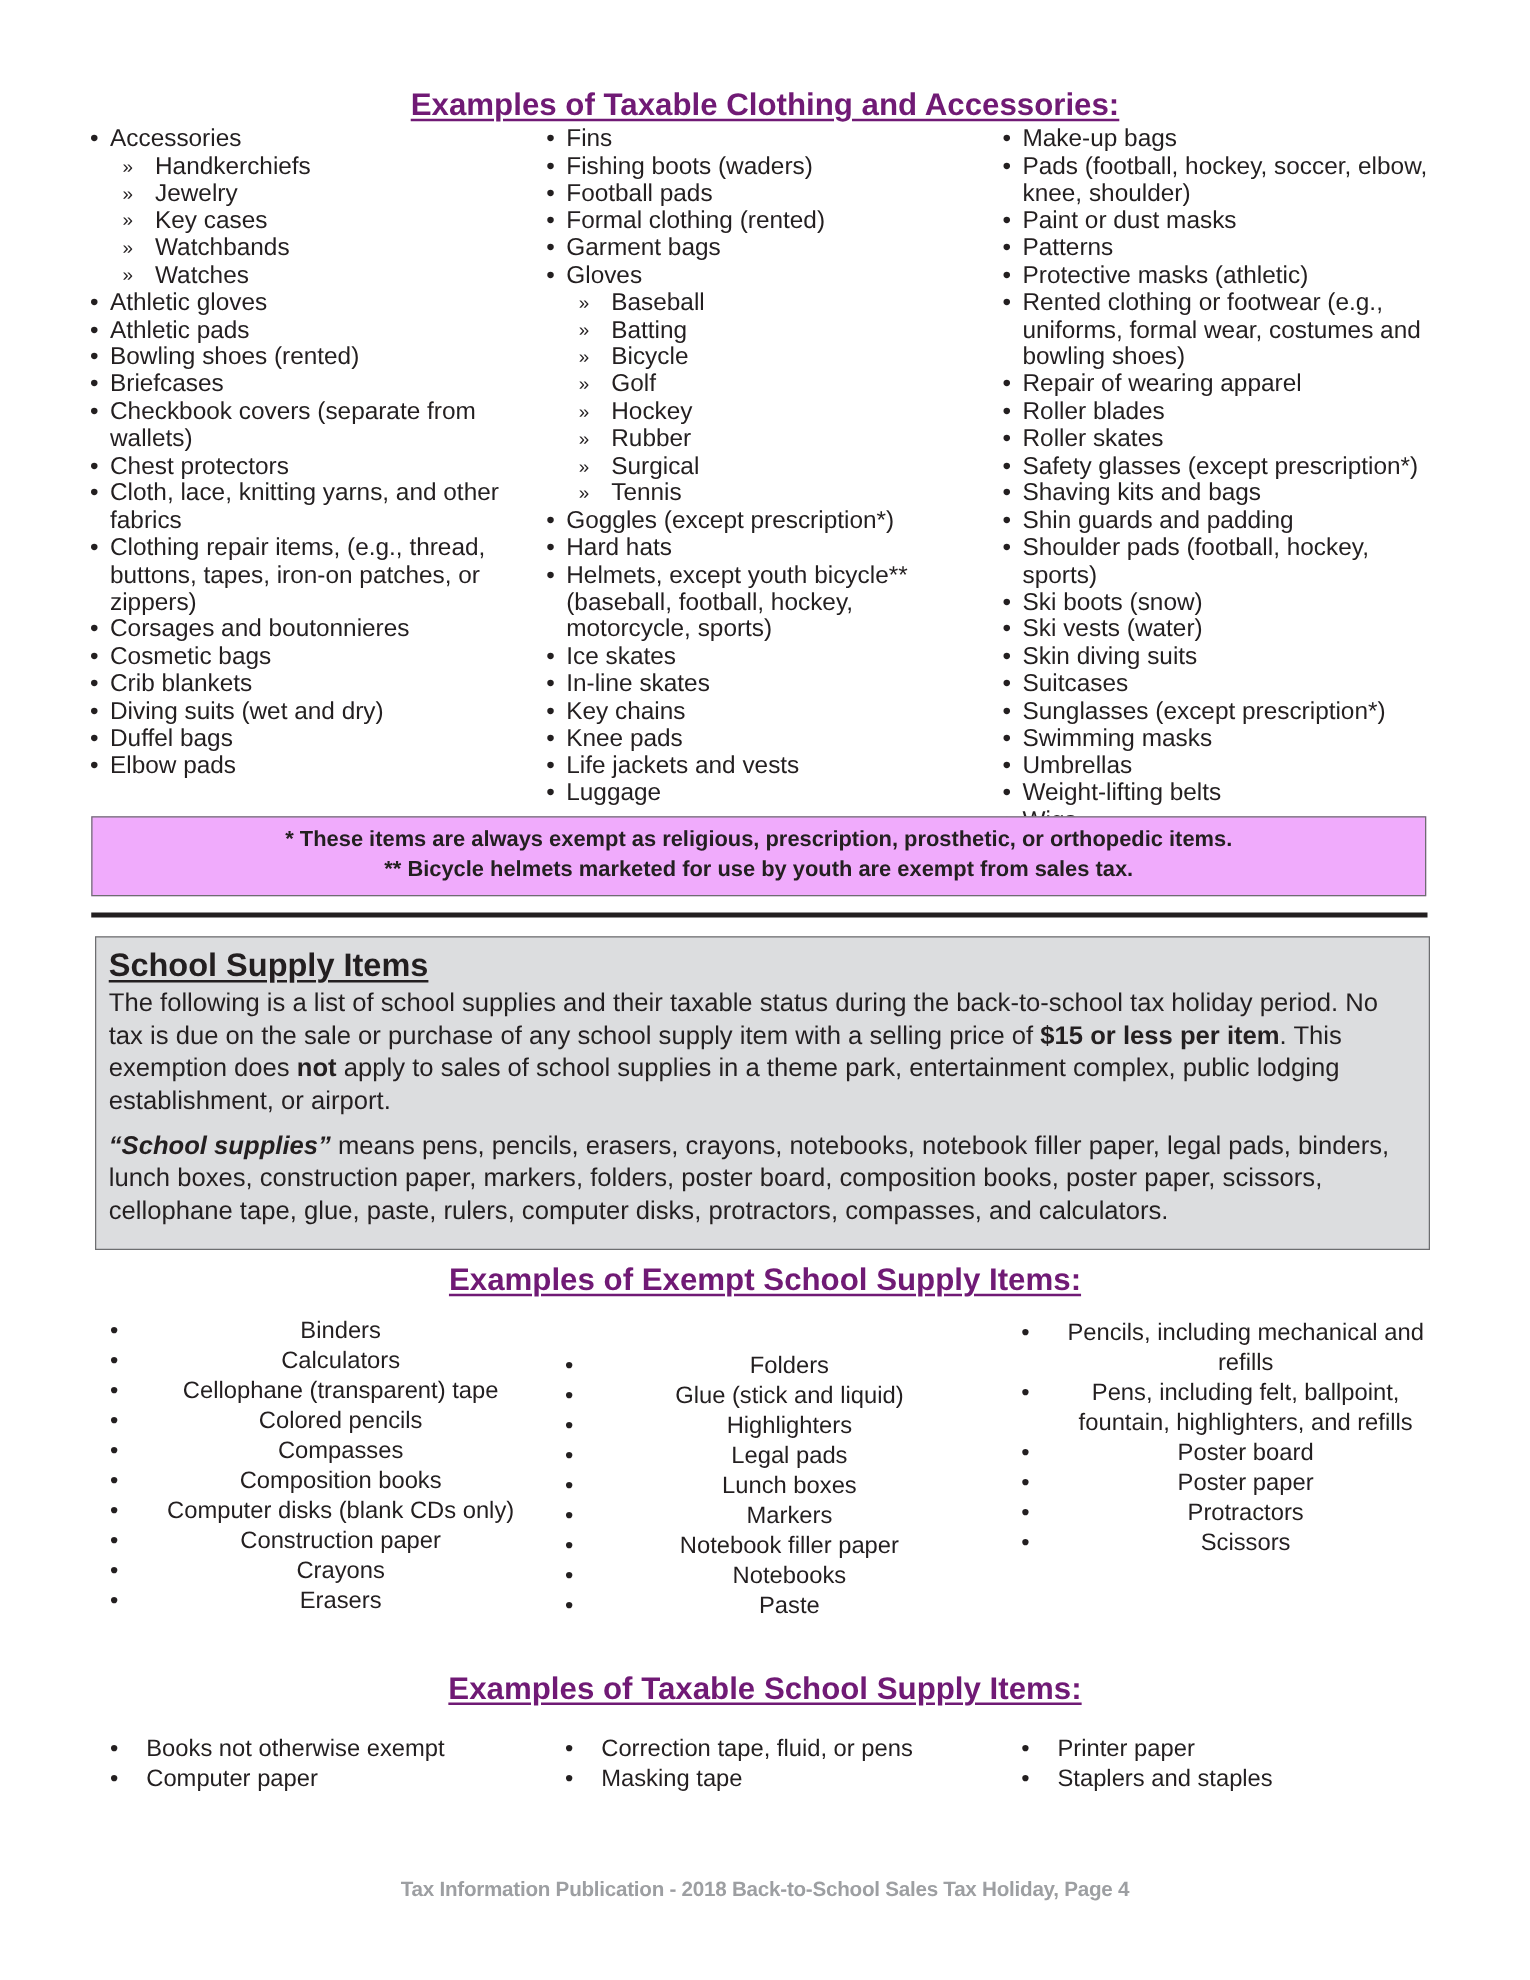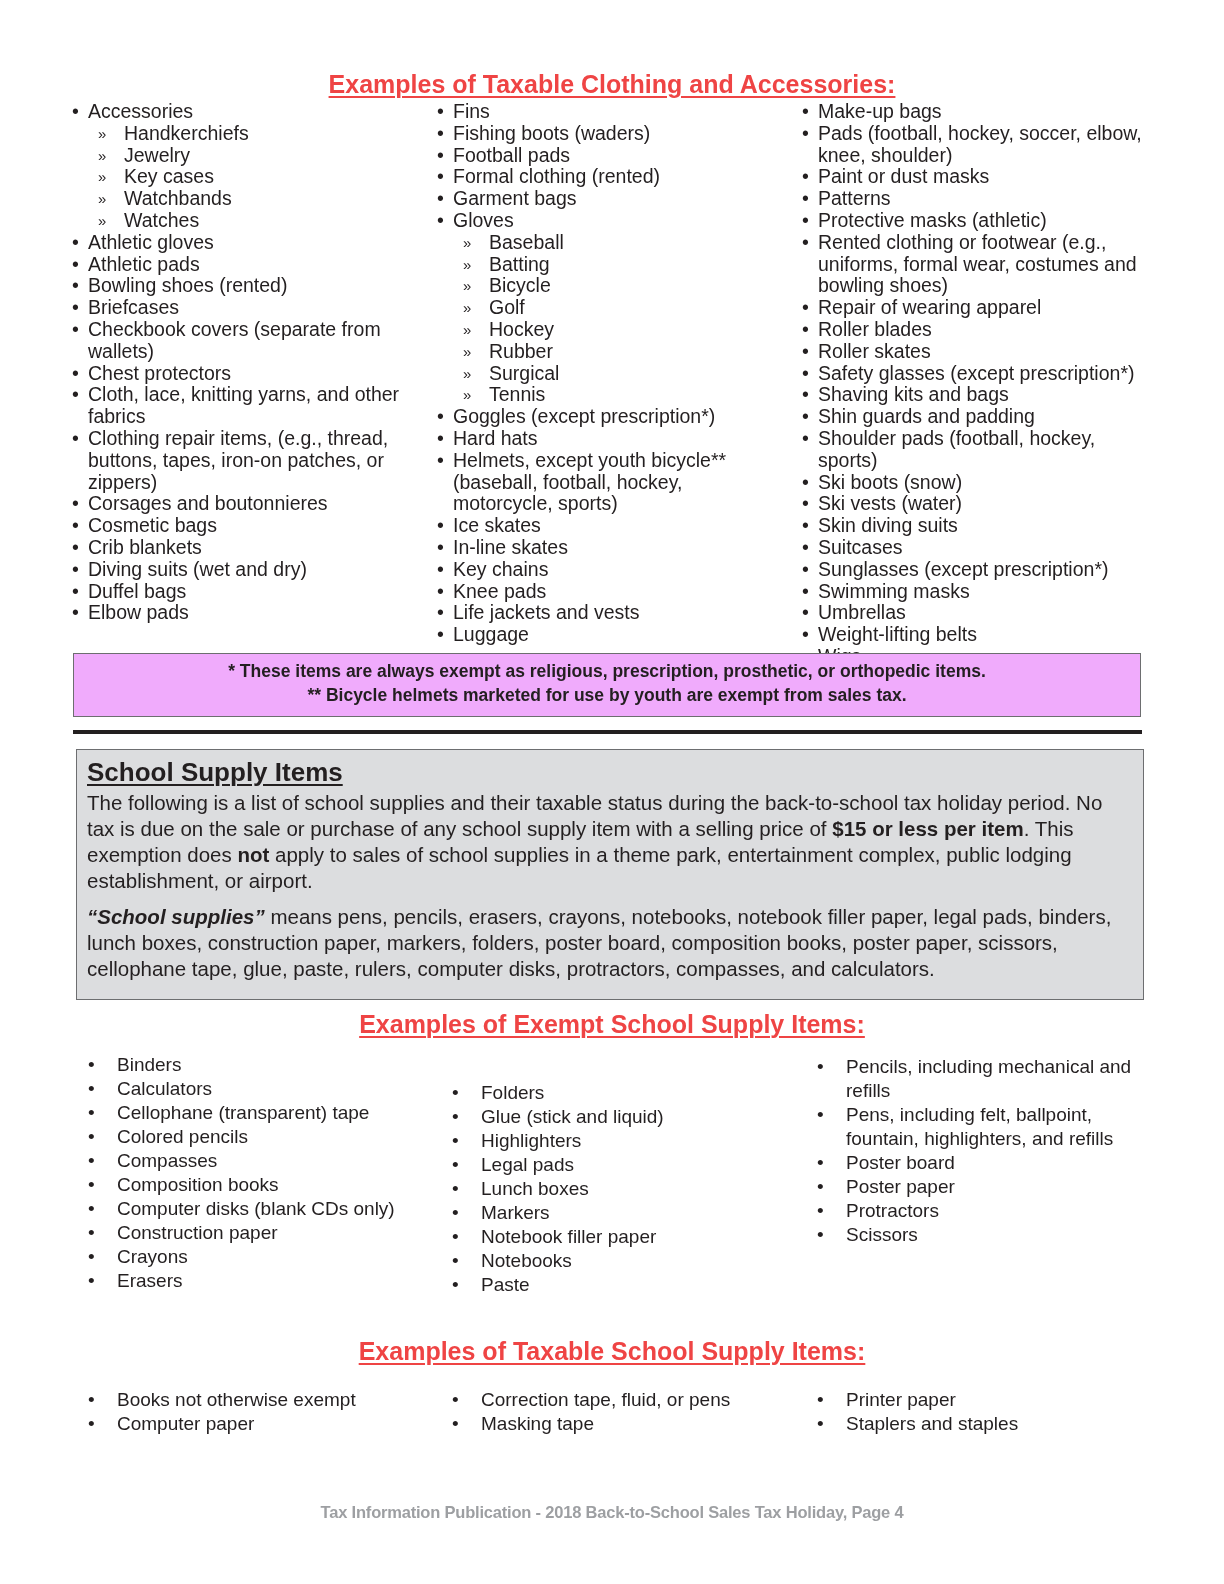--- a/index.html
+++ b/index.html
@@ -3,21 +3,21 @@
   <meta charset="utf-8">
   <style>
     html, body { margin: 0; padding: 0; background: #ffffff; }
     body {
       width: 1224px; height: 1584px; position: relative; overflow: hidden;
       font-family: "Liberation Sans", sans-serif; color: #231f20;
     }
     .section-title {
       position: absolute; left: 0; width: 1224px; text-align: center;
       font-weight: bold; font-size: 25px; text-decoration: underline;
-      text-decoration-thickness: 2px; text-underline-offset: 3px; color: #ef4444;
+      text-decoration-thickness: 2px; text-underline-offset: 3px; color: #701a75;
     }
     
     .col { position: absolute; font-size: 19.5px; line-height: 21.8px; }
     .col ul { list-style: none; margin: 0; padding: 0; }
     .col li { position: relative; padding-left: 16px; }
     .col li::before {
       content: "\2022"; position: absolute; left: 0; top: 0;
     }
     .col li.sub { padding-left: 52px; }
     .col li.sub::before { content: "\00BB"; left: 26px; font-size: 15px; }
@@ -39,21 +39,21 @@
       background: #dcdddf; border: 1.5px solid #6d6e70; box-sizing: border-box;
       padding: 6px 10px 0 10px; font-size: 20.5px; line-height: 26px;
     }
     .school-box h2 {
       margin: 0 0 2px 0; font-size: 26px; font-weight: bold; text-decoration: underline;
       text-decoration-thickness: 2px; text-underline-offset: 3px; line-height: 32px;
     }
     .school-box p { margin: 0 0 10px 0; }
 
     .ex-col { position: absolute; font-size: 19px; line-height: 24px; }
-    .ex-col ul { list-style: none; margin: 0; padding: 0; }
+    .ex-col ul { list-style: none; margin: 0; padding: 0; text-align: center; }
     .ex-col li { position: relative; padding-left: 29px; }
     .ex-col li::before { content: "\2022"; position: absolute; left: 0; top: 0; }
     #ex1 { left: 88px; top: 1053px; width: 340px; }
     #ex2 { left: 452px; top: 1081px; width: 330px; }
     #ex3 { left: 817px; top: 1055px; width: 330px; }
 
     .tx-col { position: absolute; font-size: 19px; line-height: 24px; }
     .tx-col ul { list-style: none; margin: 0; padding: 0; }
     .tx-col li { position: relative; padding-left: 29px; }
     .tx-col li::before { content: "\2022"; position: absolute; left: 0; top: 0; }

